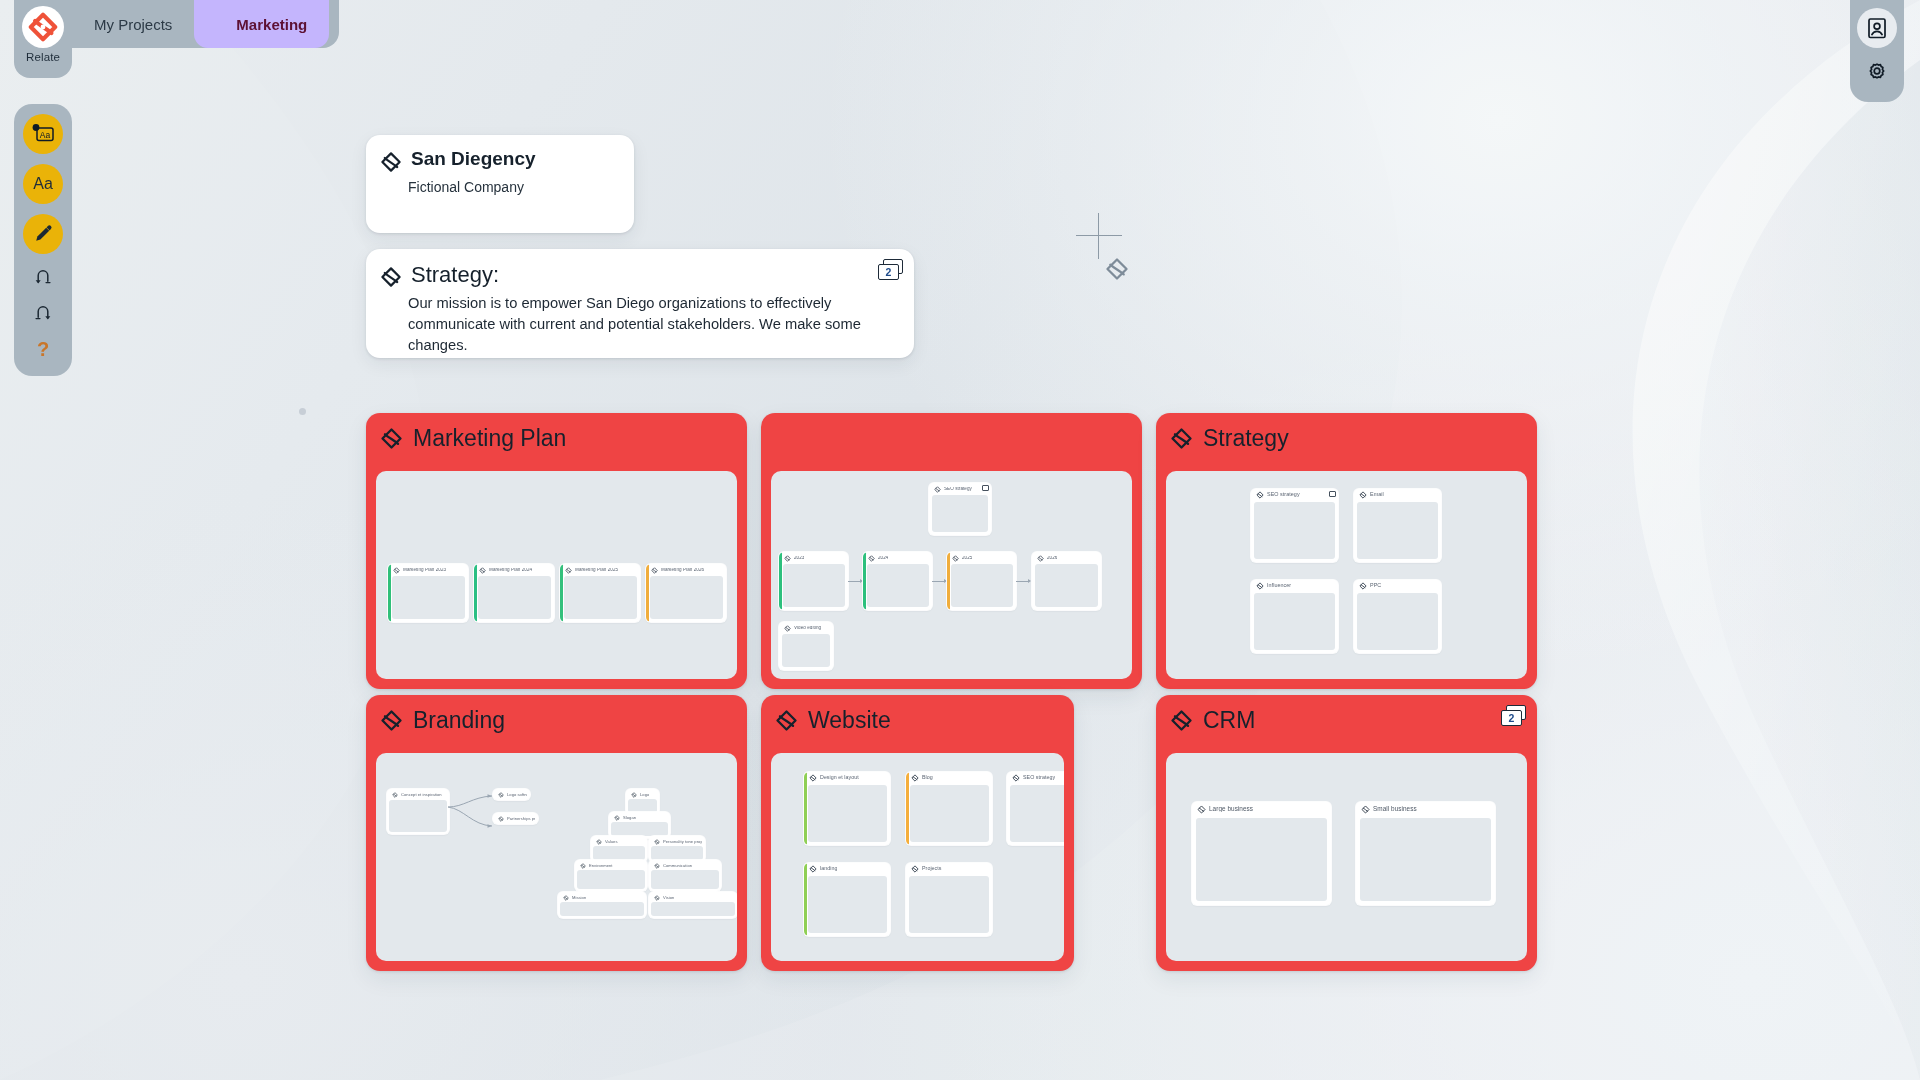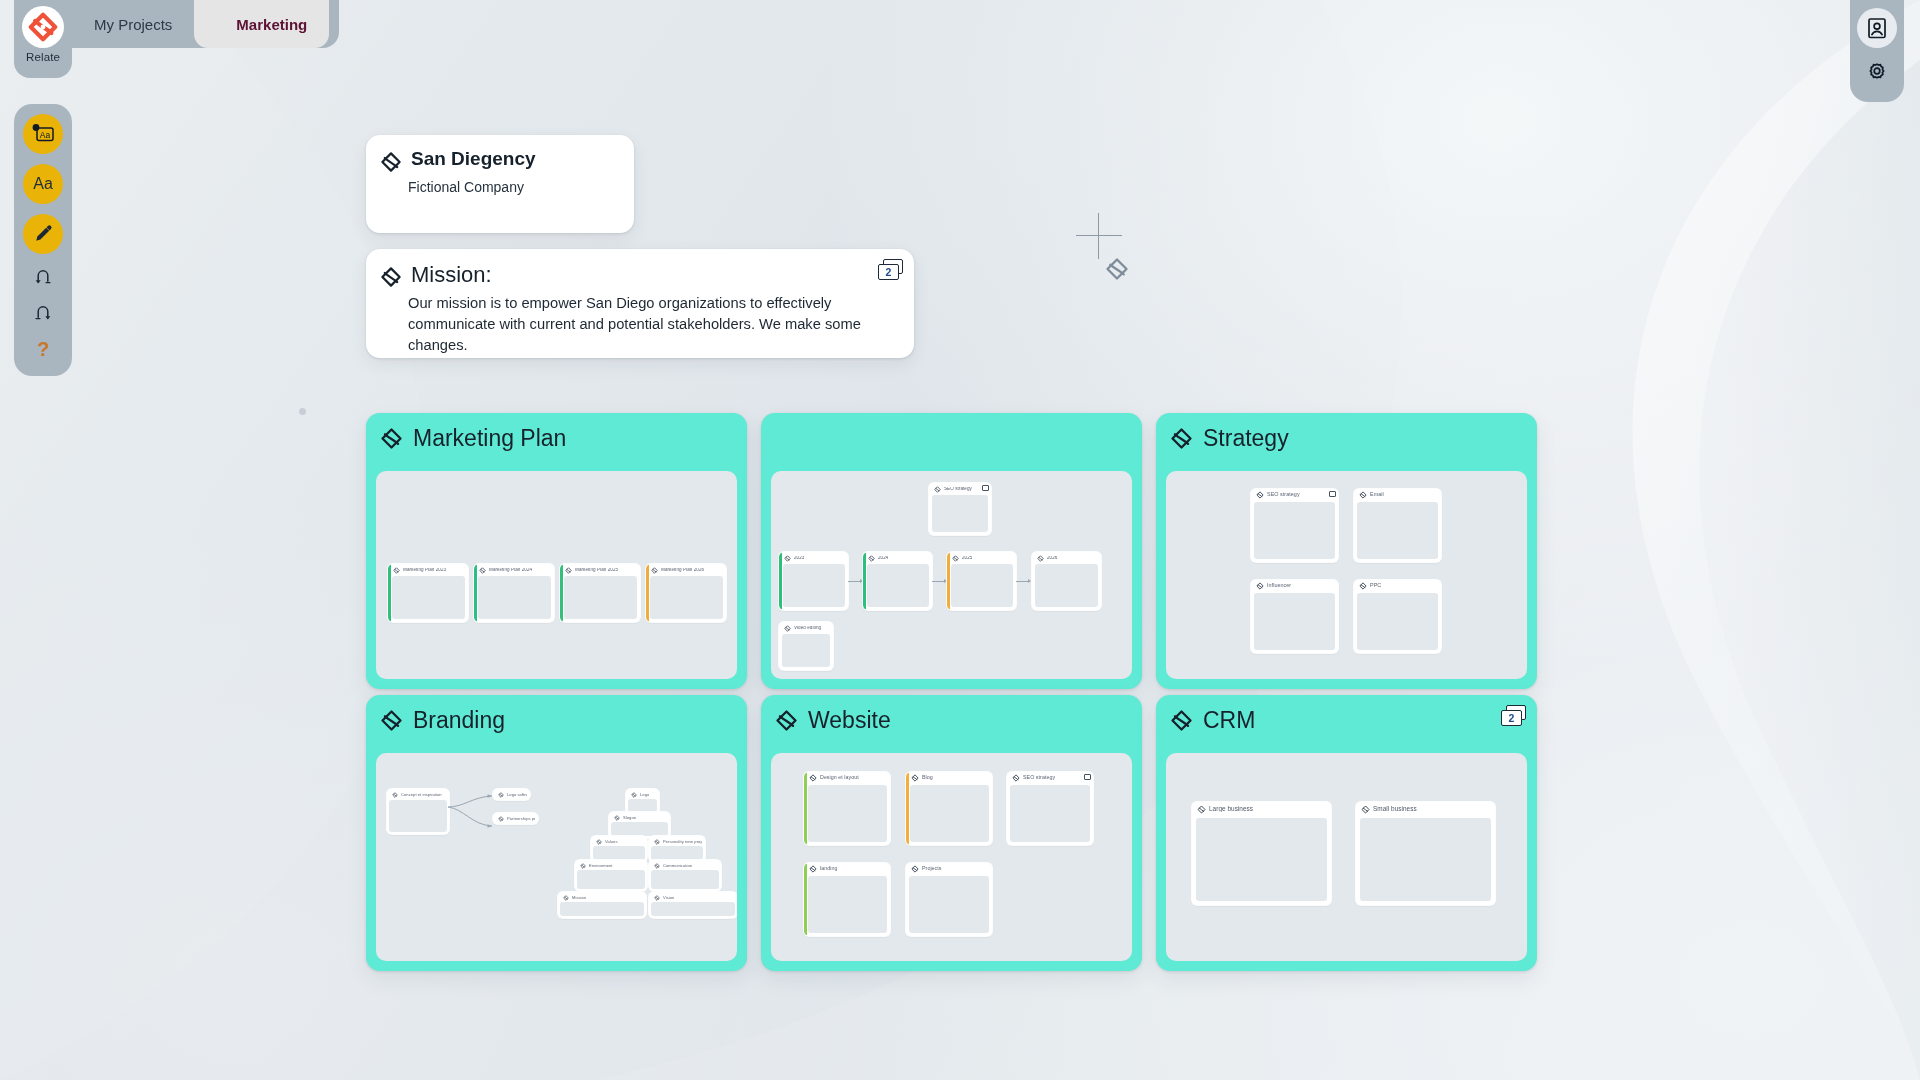--- a/index.html
+++ b/index.html
@@ -41,21 +41,21 @@
   .tabbar {
     position: absolute; left: 72px; top: 0; height: 48px;
     background: #a9b6c0; border-radius: 0 0 16px 0;
     display: flex; align-items: flex-start; padding-right: 10px; z-index: 30;
   }
   .tab {
     height: 48px; display: flex; align-items: center; padding: 0 22px;
     font-size: 15px; color: #2c3a46; cursor: pointer; white-space: nowrap;
   }
   .tab.active {
-    background: #e5e5e5; border-radius: 0 0 14px 14px;
+    background: #c4b5fd; border-radius: 0 0 14px 14px;
     color: #5d1134; font-weight: bold; padding-left: 42px;
   }
 
   .toolrail {
     position: absolute; left: 14px; top: 104px;
     width: 58px; padding: 10px 0 14px;
     background: #a9b6c0; border-radius: 18px;
     display: flex; flex-direction: column; align-items: center; gap: 10px; z-index: 40;
   }
   .tool-disc {
@@ -108,21 +108,21 @@
     border: 1.6px solid #1d2a38; background: #fff; border-radius: 2px;
   }
   .stackbadge .b-front {
     position: absolute; left: 0; top: 5px; width: 21px; height: 16px;
     border: 1.6px solid #1d2a38; background: #fff; border-radius: 2px;
     display: flex; align-items: center; justify-content: center;
     font-size: 10.5px; color: #1d4a8a; font-weight: bold;
   }
 
   
-  .group { position: absolute; background: #5eead4; border-radius: 14px;
+  .group { position: absolute; background: #ef4444; border-radius: 14px;
     box-shadow: 0 1px 3px rgba(30,45,60,.13), 0 8px 22px rgba(30,45,60,.08); text-align: center; }
   .group-head { display: flex; align-items: center; gap: 10px; height: 50px; padding: 0 14px; }
   .group-title { font-size: 23px; color: #16212c; }
   .group-canvas {
     position: absolute; left: 10px; right: 10px; top: 58px; bottom: 10px;
     background: #e3e8ec; border-radius: 10px; overflow: hidden;
   }
 
   
   .mini {
@@ -265,21 +265,21 @@
   </div>
   <div class="card-sub">Fictional Company</div>
 </div>
 
 <div class="card" style="left:366px; top:249px; width:548px; height:109px;">
   <div class="card-head">
     <svg width="22" height="22" viewBox="0 0 24 24" aria-hidden="true" style="margin-top:3px;">
       <path d="M12 2.6 L21.4 12 L12 21.4 L2.6 12 Z" fill="none" stroke="#16212c" stroke-width="2.4" stroke-linejoin="round"></path>
       <path d="M5.2 7.6 C9.6 11.6 14.4 13.6 18.8 17.6" fill="none" stroke="#16212c" stroke-width="2.4" stroke-linecap="round"></path>
     </svg>
-    <div class="card-title">Mission:</div>
+    <div class="card-title">Strategy:</div>
   </div>
   <div class="card-body-text">Our mission is to empower San Diego organizations to effectively communicate with current and potential stakeholders. We make some changes.</div>
   <div class="stackbadge">
     <div class="b-back"></div>
     <div class="b-front">2</div>
   </div>
 </div>
 
 <div class="loose-dot" style="left:299px; top:408px;"></div>
 
@@ -624,21 +624,21 @@
             <path d="M5.2 7.6 C9.6 11.6 14.4 13.6 18.8 17.6" fill="none" stroke="#4a5562" stroke-width="3"></path>
           </svg>
         <span class="mini-label" style="font-size:4.1px;">Vision</span>
       </div>
       <div class="mini-field" style="left:2px;right:2px;top:10px;bottom:2px;"></div>
     </div>
 
   </div>
 </div>
 
-<div class="group" style="left:761px; top:695px; width:381px; height:276px;">
+<div class="group" style="left:761px; top:695px; width:313px; height:276px;">
   <div class="group-head">
     <svg width="23" height="23" viewBox="0 0 24 24" aria-hidden="true">
       <path d="M12 2.6 L21.4 12 L12 21.4 L2.6 12 Z" fill="none" stroke="#16212c" stroke-width="2.4" stroke-linejoin="round"></path>
       <path d="M5.2 7.6 C9.6 11.6 14.4 13.6 18.8 17.6" fill="none" stroke="#16212c" stroke-width="2.4" stroke-linecap="round"></path>
     </svg>
     <div class="group-title">Website</div>
   </div>
   <div class="group-canvas">
 
     <div class="mini" style="left:33px; top:19px; width:86px; height:73px;">

